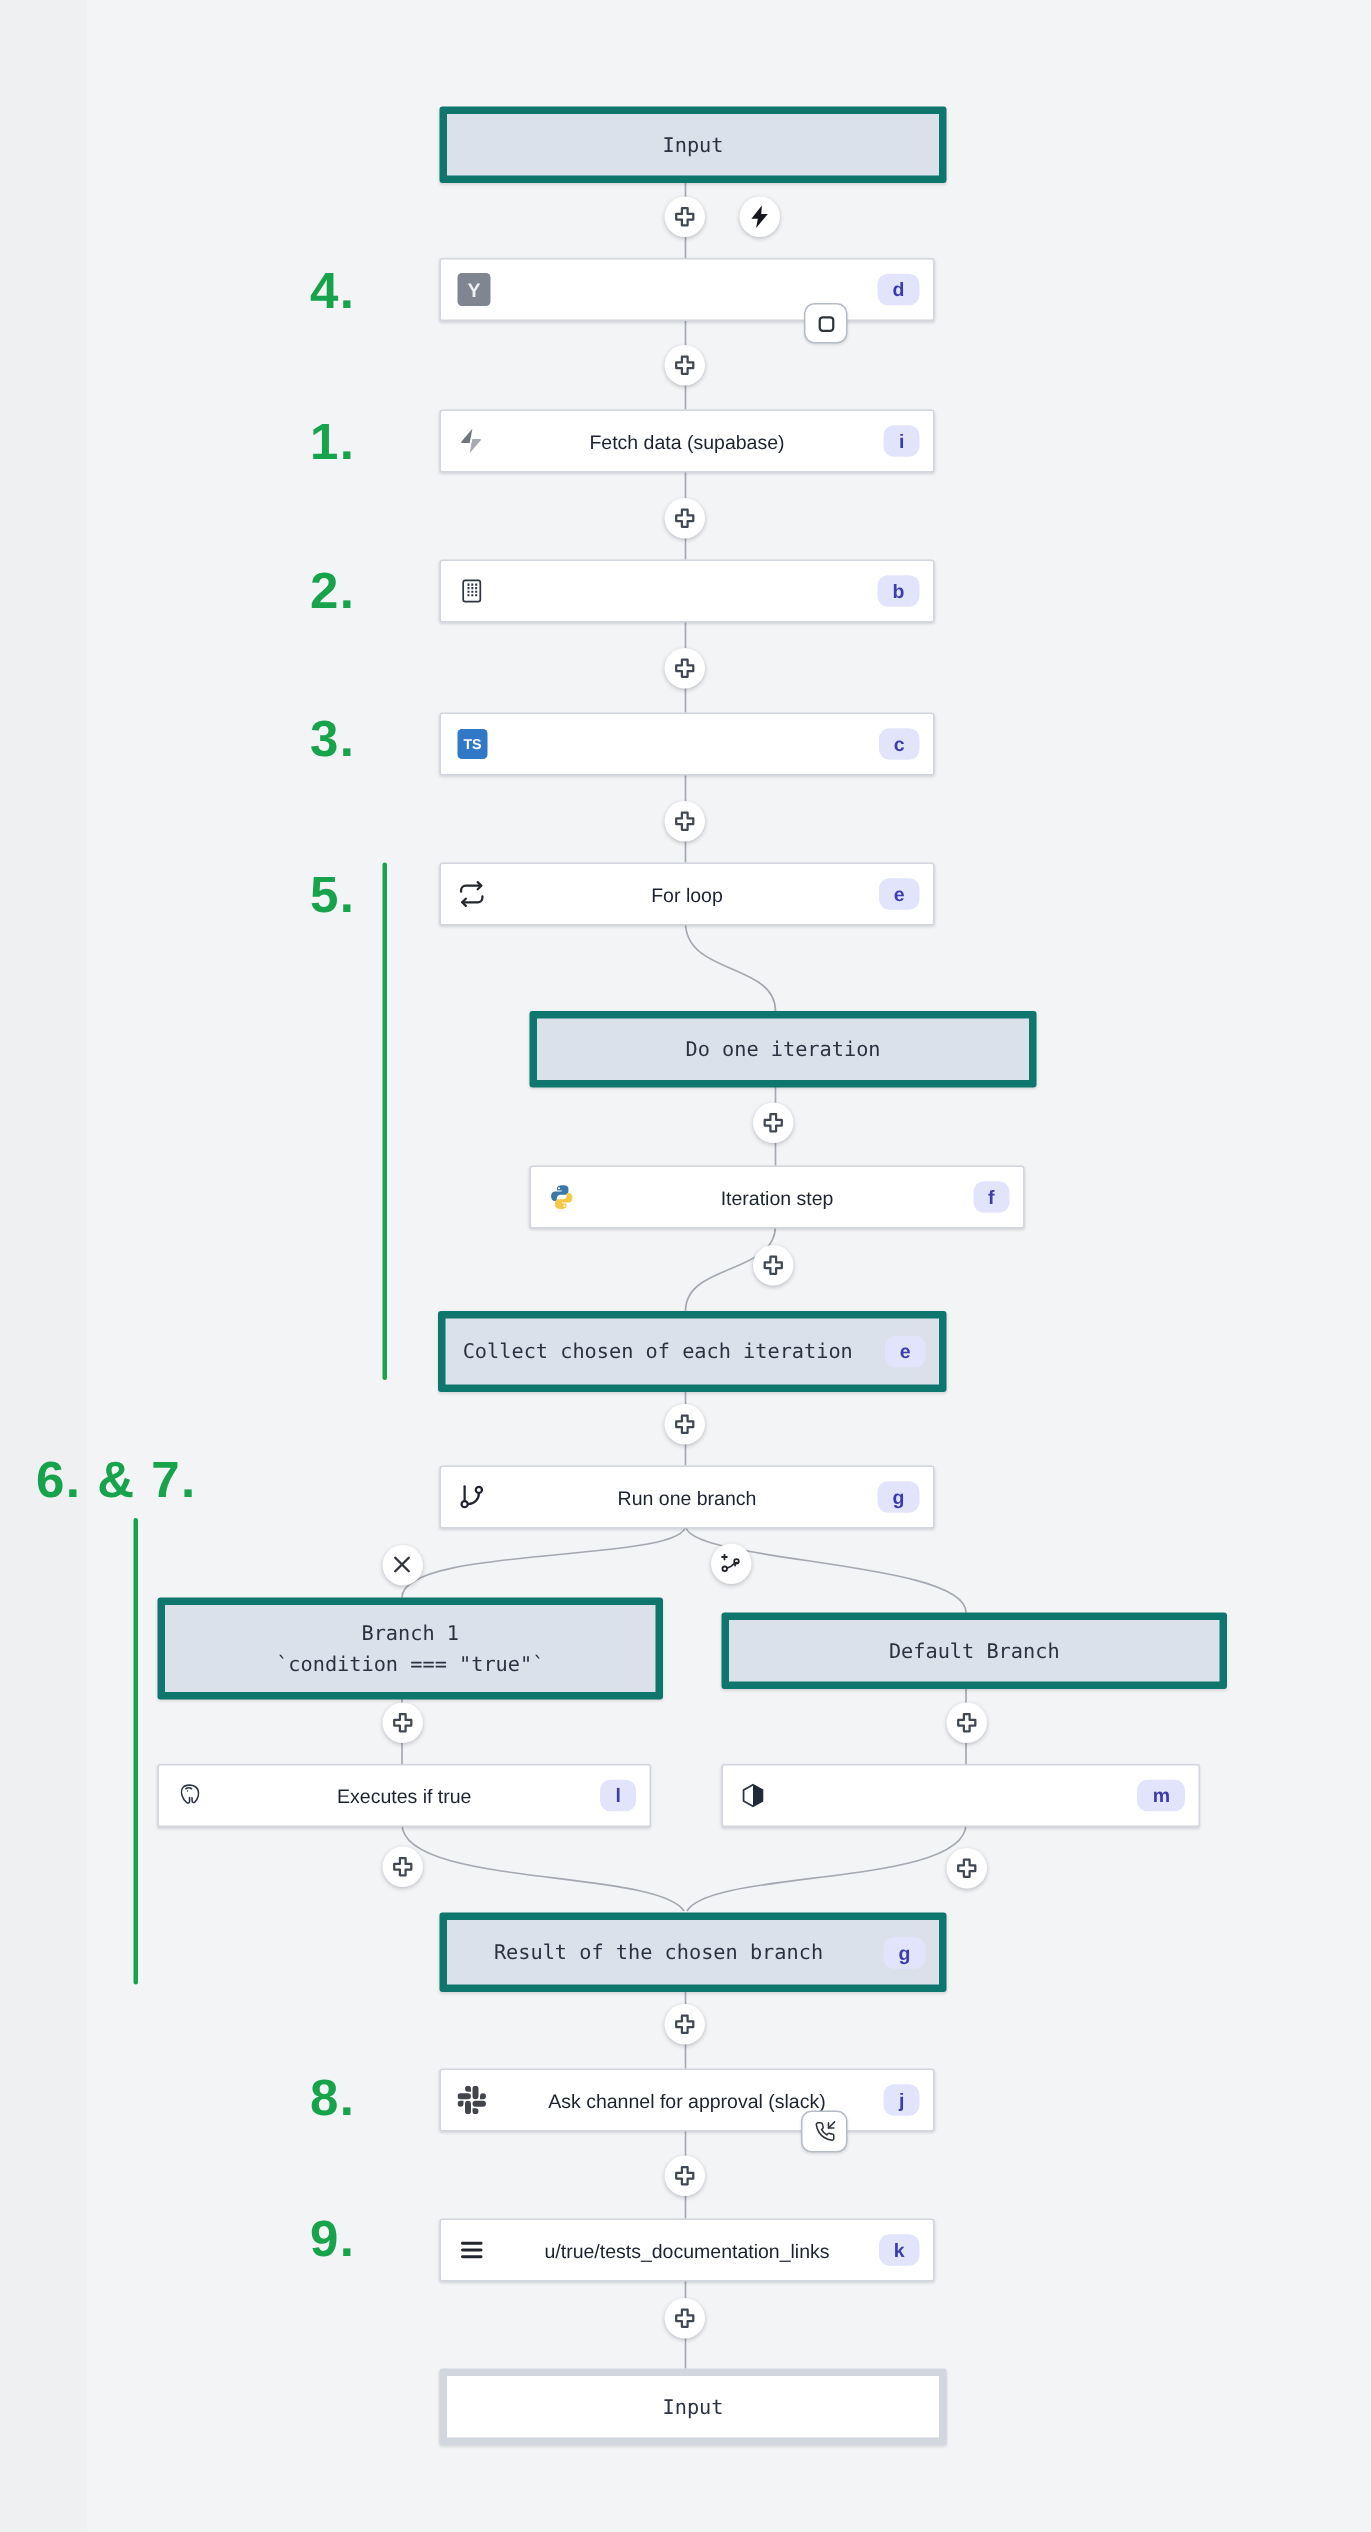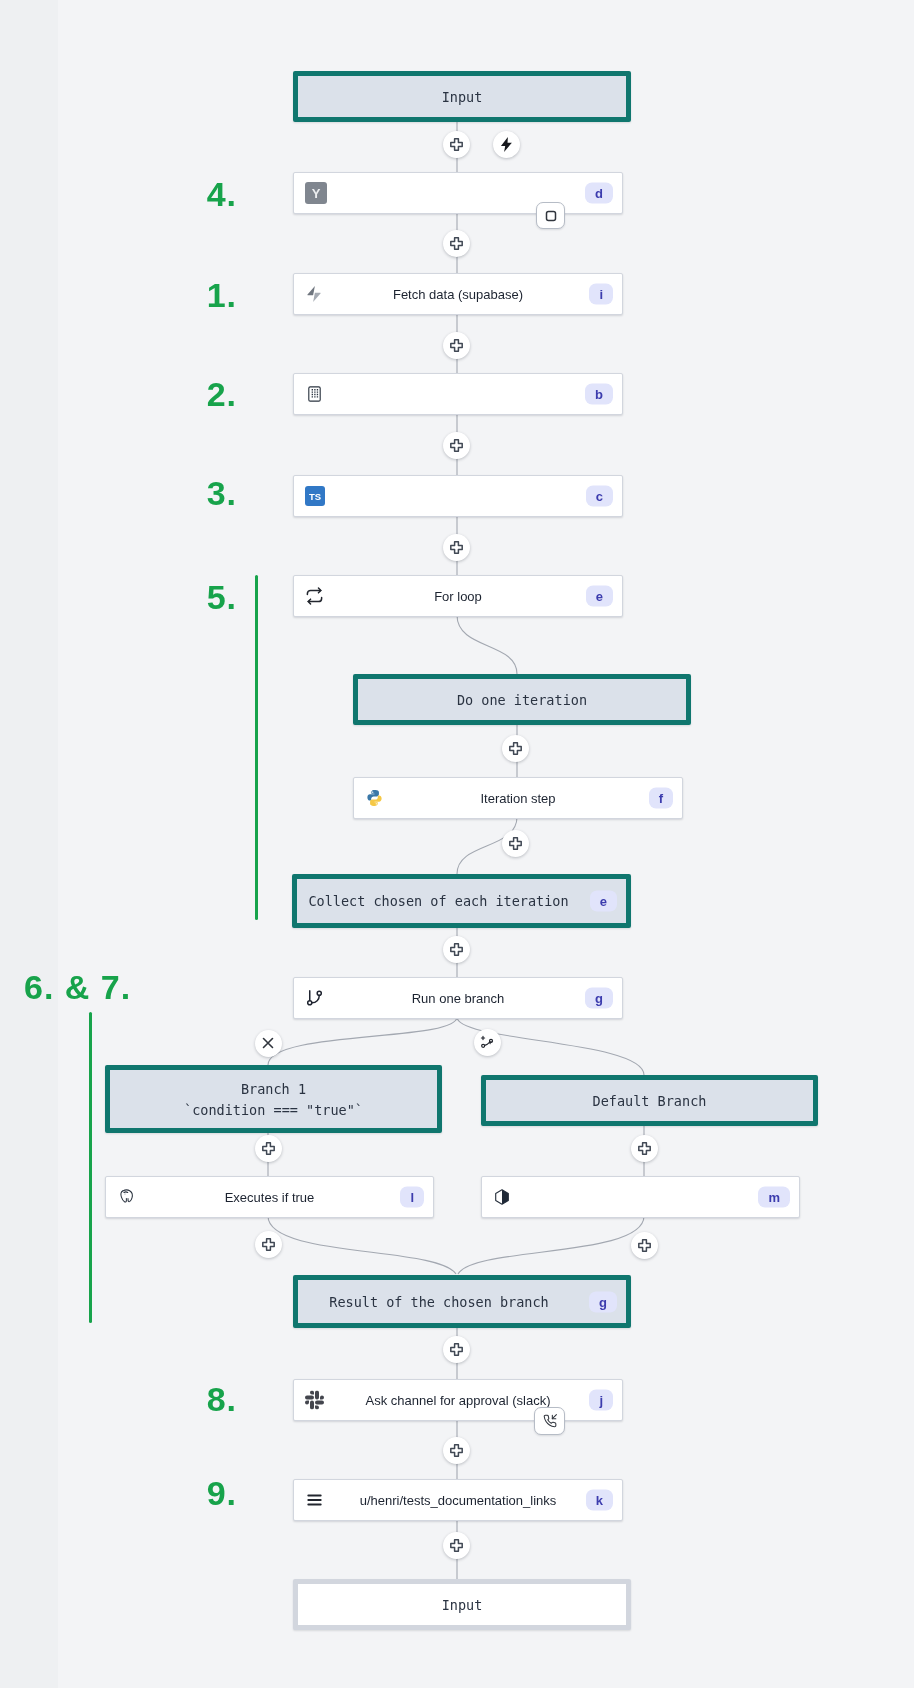--- a/index.html
+++ b/index.html
@@ -183,21 +183,21 @@
   <span class="nlabel">Ask channel for approval (slack)</span>
   <span class="badge">j</span>
 </div>
 
 <div class="node" style="left:293px;top:1479px;width:328px;">
   <span class="nicon">
     <svg width="19" height="19" viewBox="0 0 20 20" fill="none" stroke="#22262e" stroke-width="2.1" stroke-linecap="round">
         <path d="M3.5 5.2 h13 M3.5 10 h13 M3.5 14.8 h13"></path>
       </svg>
   </span>
-  <span class="nlabel">u/henri/tests_documentation_links</span>
+  <span class="nlabel">u/true/tests_documentation_links</span>
   <span class="badge">k</span>
 </div>
 
 <div class="circle pbtn" style="left:442.5px;top:130.5px;">
     <span style="display:flex;">
       <svg width="15" height="15" viewBox="0 0 15 15">
         <path d="M5.6 1.8 h3.8 v3.8 h3.8 v3.8 h-3.8 v3.8 h-3.8 v-3.8 h-3.8 v-3.8 h3.8 z" fill="#fff" stroke="#404854" stroke-width="1.5" stroke-linejoin="round"></path>
       </svg>
     </span>
   </div>

